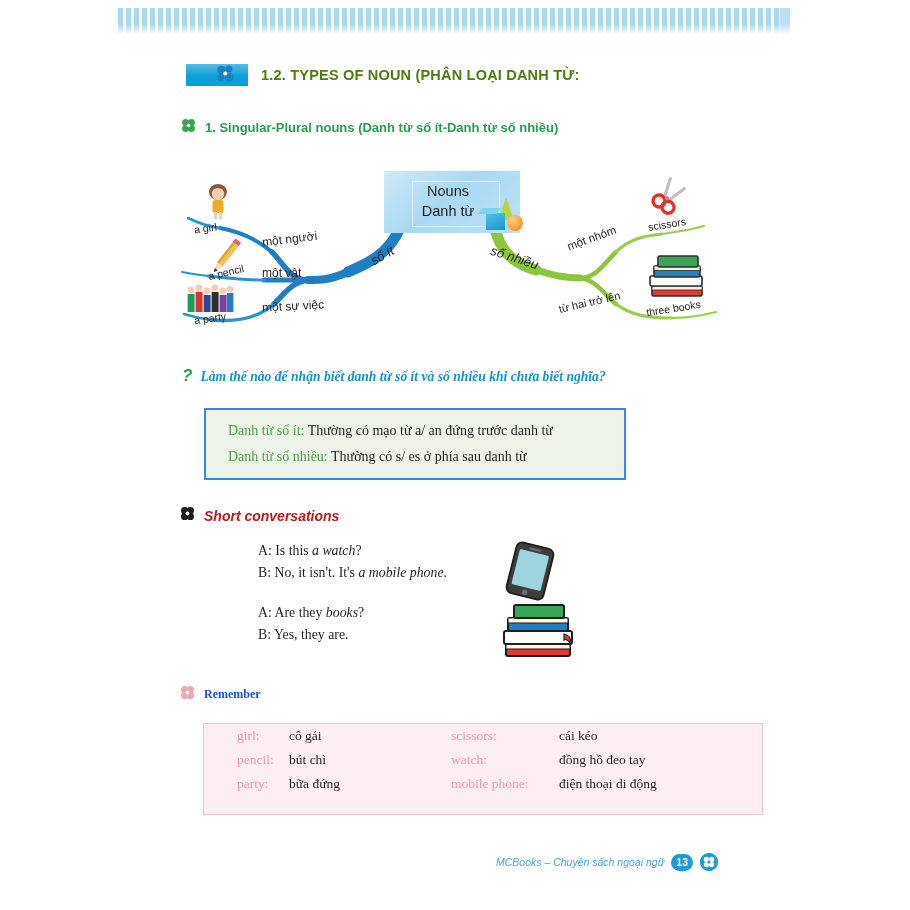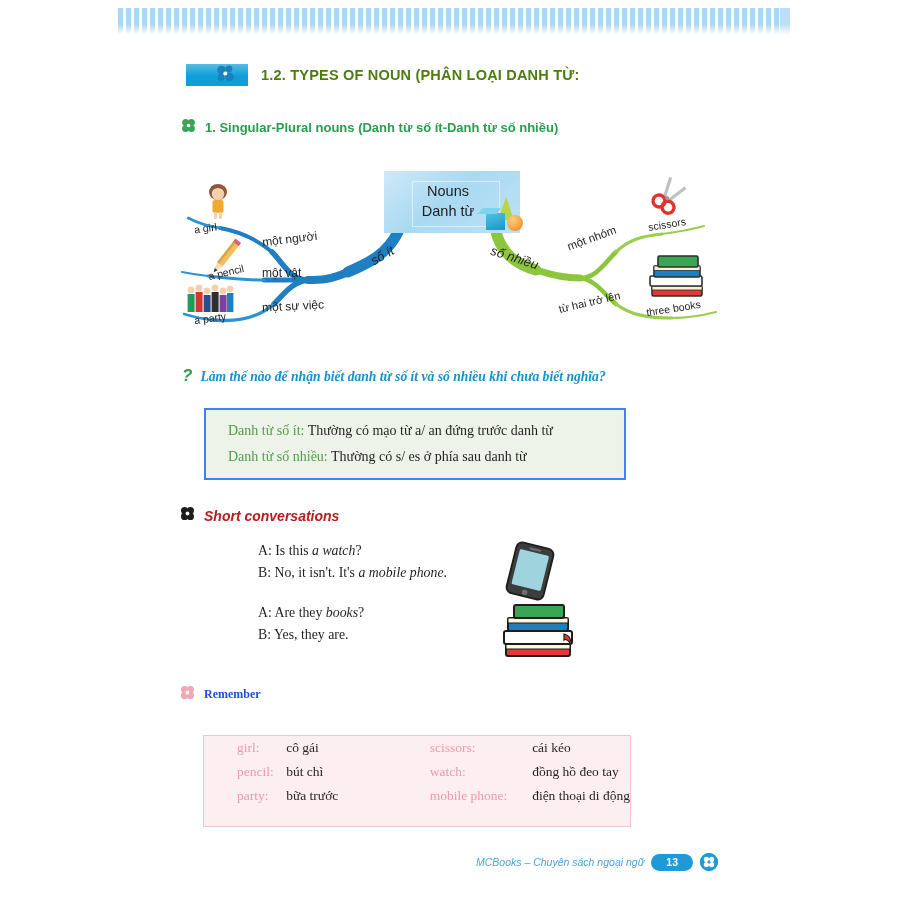--- a/index.html
+++ b/index.html
@@ -291,26 +291,25 @@
     font-weight: bold;
     font-size: 12px;
     color: #1d4ed8;
     white-space: nowrap;
   }
 
   #remember-box {
     position: absolute;
     left: 203px;
     top: 723px;
-    width: 428px;
+    width: 560px;
     height: 92px;
     background: #fdeef1;
     border: 1px solid #f3c3ce;
     box-sizing: border-box;
-    margin-top: 12px;
   }
   #remember-box table {
     width: 100%;
     border-collapse: collapse;
     font-family: "Liberation Serif", serif;
     font-size: 13.5px;
   }
   #remember-box td {
     padding: 4px 0 4px 0;
     vertical-align: baseline;
@@ -339,21 +338,21 @@
     color: #4aa3d8;
     white-space: nowrap;
   }
   #footer .page-badge {
     background: #1f9ad6;
     color: #ffffff;
     font-family: "Liberation Sans", sans-serif;
     font-weight: bold;
     font-size: 10.5px;
     border-radius: 9px;
-    padding: 2px 15px;
+    padding: 2px 5px;
     line-height: 13px;
   }
   #footer .logo-circle {
     width: 18px; height: 18px;
     border-radius: 50%;
     background: #1f9ad6;
     position: relative;
     flex: none;
   }
 </style>
@@ -593,21 +592,21 @@
       <td class="vi c4">cái kéo</td>
     </tr>
     <tr>
       <td class="en c1">pencil:</td>
       <td class="vi c2">bút chì</td>
       <td class="en c3">watch:</td>
       <td class="vi c4">đồng hồ đeo tay</td>
     </tr>
     <tr>
       <td class="en c1">party:</td>
-      <td class="vi c2">bữa trước</td>
+      <td class="vi c2">bữa đứng</td>
       <td class="en c3">mobile phone:</td>
       <td class="vi c4">điện thoại di động</td>
     </tr>
   </tbody>
     </table>
 </div>
 
 <div id="footer">
   <span class="f-text">MCBooks – Chuyên sách ngoại ngữ</span>
   <span class="page-badge">13</span>

